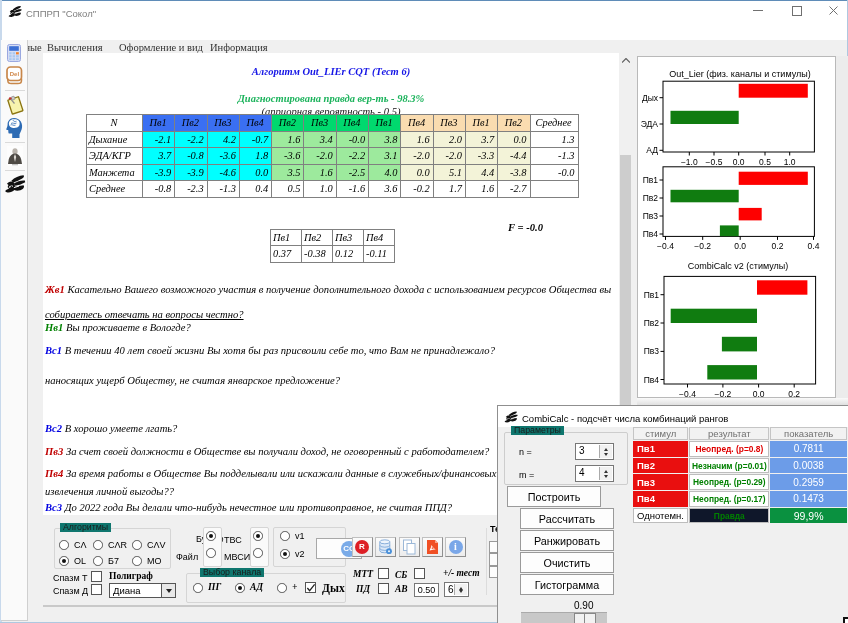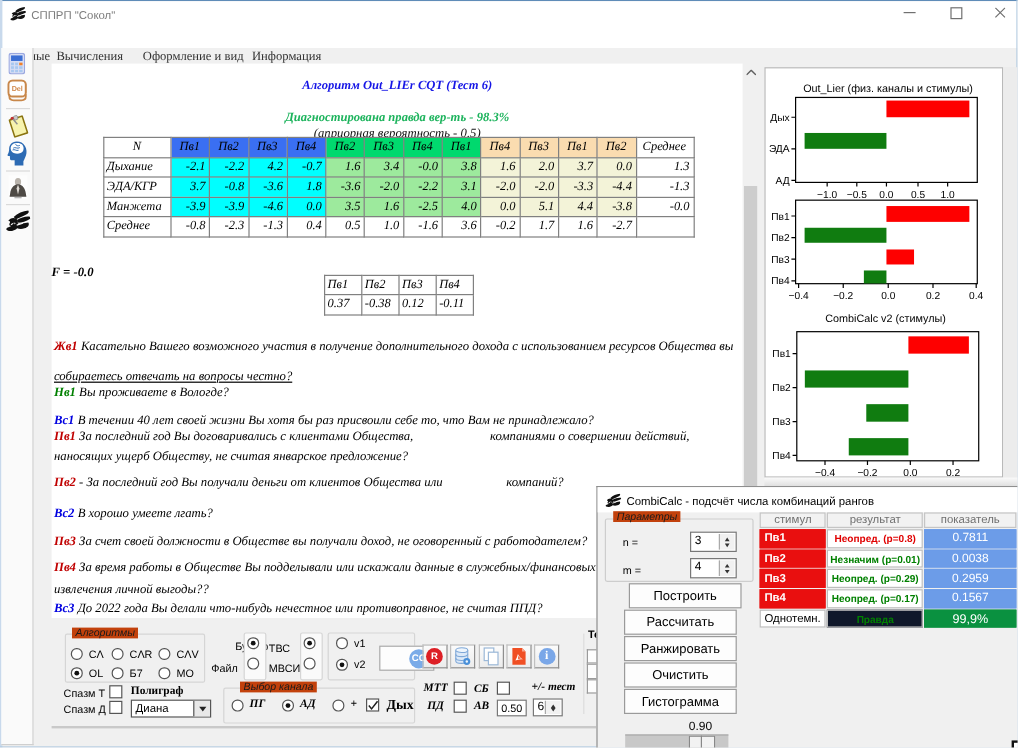--- a/index.html
+++ b/index.html
@@ -18,21 +18,21 @@
   td.cb{background:#00ffff;}
   td.cg{background:#9dea9d;}
   td.co{background:#f3f3d8;}
   table.st{border-collapse:collapse;font-family:"Liberation Serif",serif;font-style:italic;font-size:10.4px;}
   table.st td{border:1px solid #808080;height:15.3px;padding:0 2px;text-align:left;white-space:nowrap;}
   .q{position:absolute;left:45px;font-family:"Liberation Serif",serif;font-style:italic;
      font-size:10.6px;line-height:16.5px;white-space:nowrap;color:#000;}
   .q b{font-weight:bold;}
   
   .gb{position:absolute;border:1px solid #d5d5d5;border-radius:2px;}
-  .gbl{position:absolute;background:#c2410c;padding:0 3px;font-size:8.8px;color:#1a1a1a;line-height:9px;font-style:italic;}
+  .gbl{position:absolute;background:#0f766e;padding:0 3px;font-size:8.8px;color:#1a1a1a;line-height:9px;}
   .radio{position:absolute;width:7.5px;height:7.5px;border:1px solid #555;border-radius:50%;background:#fff;}
   .radio.on::after{content:"";position:absolute;left:1.75px;top:1.75px;width:4px;height:4px;border-radius:50%;background:#111;}
   .chk{position:absolute;width:8.5px;height:8.5px;border:1px solid #555;background:#fff;}
   .lbl{position:absolute;font-size:9px;color:#000;white-space:nowrap;}
   .slbl{position:absolute;font-family:"Liberation Serif",serif;font-weight:bold;font-size:9.5px;white-space:nowrap;}
   .btn{position:absolute;background:#fdfdfd;border:1px solid #a8a8a8;font-size:10.8px;color:#000;
        display:flex;align-items:center;justify-content:center;font-family:"Liberation Sans",sans-serif;}
   .tbtn{position:absolute;width:21px;height:20px;background:linear-gradient(#fbfbfb,#ececec);border:1px solid #c0c0c0;border-right:1.5px solid #8f8f8f;border-bottom:1.5px solid #8f8f8f;box-sizing:border-box;
         display:flex;align-items:center;justify-content:center;}
   .spin{position:absolute;background:#fff;border:1px solid #777;}
@@ -222,44 +222,42 @@
           <td>-1.6</td>
           <td>3.6</td>
           <td>-0.2</td>
           <td>1.7</td>
           <td>1.6</td>
           <td>-2.7</td>
           <td></td>
         </tr>
   </tbody>
     </table>
-  <div class="abs ser it b" style="left:43px;top:206px;width:500px;text-align:left;font-size:10.6px;">F = -0.0</div>
+  <div class="abs ser it b" style="left:43px;top:206px;width:500px;text-align:right;font-size:10.6px;">F = -0.0</div>
   <table class="st abs" style="left:270px;top:229px;">
     <tbody>
         <tr>
           <td style="width:26px;">Пв1</td>
           <td style="width:26px;">Пв2</td>
           <td style="width:26px;">Пв3</td>
           <td style="width:26px;">Пв4</td>
         </tr>
     <tr>
           <td>0.37</td>
           <td>-0.38</td>
           <td>0.12</td>
           <td>-0.11</td>
         </tr>
   </tbody>
     </table>
   <div class="q" style="top:282px;"><b style="color:#c00000;">Жв1</b> Касательно Вашего возможного участия в получение дополнительного дохода с использованием ресурсов Общества вы</div>
   <div class="q" style="top:307px;text-decoration:underline;">собираетесь отвечать на вопросы честно?</div>
   <div class="q" style="top:320px;"><b style="color:#008000;">Нв1</b> Вы проживаете в Вологде?</div>
   <div class="q" style="top:342.5px;"><b style="color:#0000e0;">Вс1</b> В течении 40 лет своей жизни Вы хотя бы раз присвоили себе то, что Вам не принадлежало?</div>
-  <div class="q" style="top:357px;"><b style="color:#c00000;">Пв1</b> За последний год Вы договаривались с клиентами Общества,<span style="display:inline-block;width:64px;"></span>компаниями о совершении действий,</div>
   <div class="q" style="top:373px;">наносящих ущерб Обществу, не считая январское предложение?</div>
-  <div class="q" style="top:395px;"><b style="color:#c00000;">Пв2</b> - За последний год Вы получали деньги от клиентов Общества или<span style="display:inline-block;width:53px;"></span>компаний?</div>
   <div class="q" style="top:421px;"><b style="color:#0000e0;">Вс2</b> В хорошо умеете лгать?</div>
   <div class="q" style="top:444px;"><b style="color:#c00000;">Пв3</b> За счет своей должности в Обществе вы получали доход, не оговоренный с работодателем?</div>
   <div class="q" style="top:465.5px;"><b style="color:#c00000;">Пв4</b> За время работы в Обществе Вы подделывали или искажали данные в служебных/финансовых отчетах для</div>
   <div class="q" style="top:483.5px;">извлечения личной выгоды??</div>
   <div class="q" style="top:500px;"><b style="color:#0000e0;">Вс3</b> До 2022 года Вы делали что-нибудь нечестное или противоправное, не считая ППД?</div>
 
   <div class="abs" style="left:43px;top:605px;width:454px;height:1.5px;background:#c9c9c9;"></div>
 
   <div class="gb" style="left:54px;top:528px;width:115px;height:39px;"></div>
   <div class="gbl" style="left:60px;top:523px;">Алгоритмы</div>
@@ -463,21 +461,21 @@
     <div class="lbl" style="left:21px;top:41px;">n =</div>
     <div class="spin" style="left:77px;top:37px;width:37px;height:15px;">
         <span class="v">3</span>
         <span class="ar"></span>
       </div>
     <div class="lbl" style="left:21px;top:64px;">m =</div>
     <div class="spin" style="left:77px;top:59px;width:37px;height:15px;">
         <span class="v">4</span>
         <span class="ar"></span>
       </div>
-    <div class="btn" style="left:26px;top:80px;width:92px;height:19px;border-color:#9a9a9a;">Построить</div>
+    <div class="btn" style="left:9px;top:80px;width:92px;height:19px;border-color:#9a9a9a;">Построить</div>
     <div class="btn" style="left:22px;top:102px;width:92px;height:19px;border-color:#9a9a9a;">Рассчитать</div>
     <div class="btn" style="left:22px;top:124px;width:92px;height:19px;border-color:#9a9a9a;">Ранжировать</div>
     <div class="btn" style="left:22px;top:146px;width:92px;height:19px;border-color:#9a9a9a;">Очистить</div>
     <div class="btn" style="left:22px;top:168px;width:92px;height:19px;border-color:#9a9a9a;">Гистограмма</div>
     <div class="lbl" style="left:76px;top:194px;font-size:10px;">0.90</div>
     <div style="position:absolute;left:23px;top:206px;width:86px;height:12px;background:#c8c8c8;border-top:1px solid #aaa;"></div>
     <div style="position:absolute;left:76px;top:207px;width:20px;height:11px;background:#f2f2f2;border:1px solid #888;"></div>
     <div style="position:absolute;left:86px;top:207px;width:1px;height:12px;background:#888;"></div>
     <table id="cctab" style="position:absolute;left:134px;top:20px;border-collapse:separate;border-spacing:1px;font-size:9.5px;">
       <tbody>
@@ -497,21 +495,21 @@
             <td class="bl">0.0038</td>
           </tr>
       <tr>
             <td class="r">Пв3</td>
             <td class="res" style="color:#008000;">Неопред. (p=0.29)</td>
             <td class="bl">0.2959</td>
           </tr>
       <tr>
             <td class="r">Пв4</td>
             <td class="res" style="color:#008000;">Неопред. (p=0.17)</td>
-            <td class="bl">0.1567</td>
+            <td class="bl">0.1473</td>
           </tr>
       <tr>
             <td style="background:#fff;padding-left:3px;">Однотемн.</td>
             <td class="res" style="background:#0f172a;color:#008000;">Правда</td>
             <td style="background:#0a9140;color:#fff;text-align:center;font-size:10.5px;border-color:#0a9140;">99,9%</td>
           </tr>
     </tbody>
       </table>
   </div>
   <div class="abs" style="left:843px;top:617px;width:5px;height:6px;border:2px solid #111;background:#fff;"></div>

